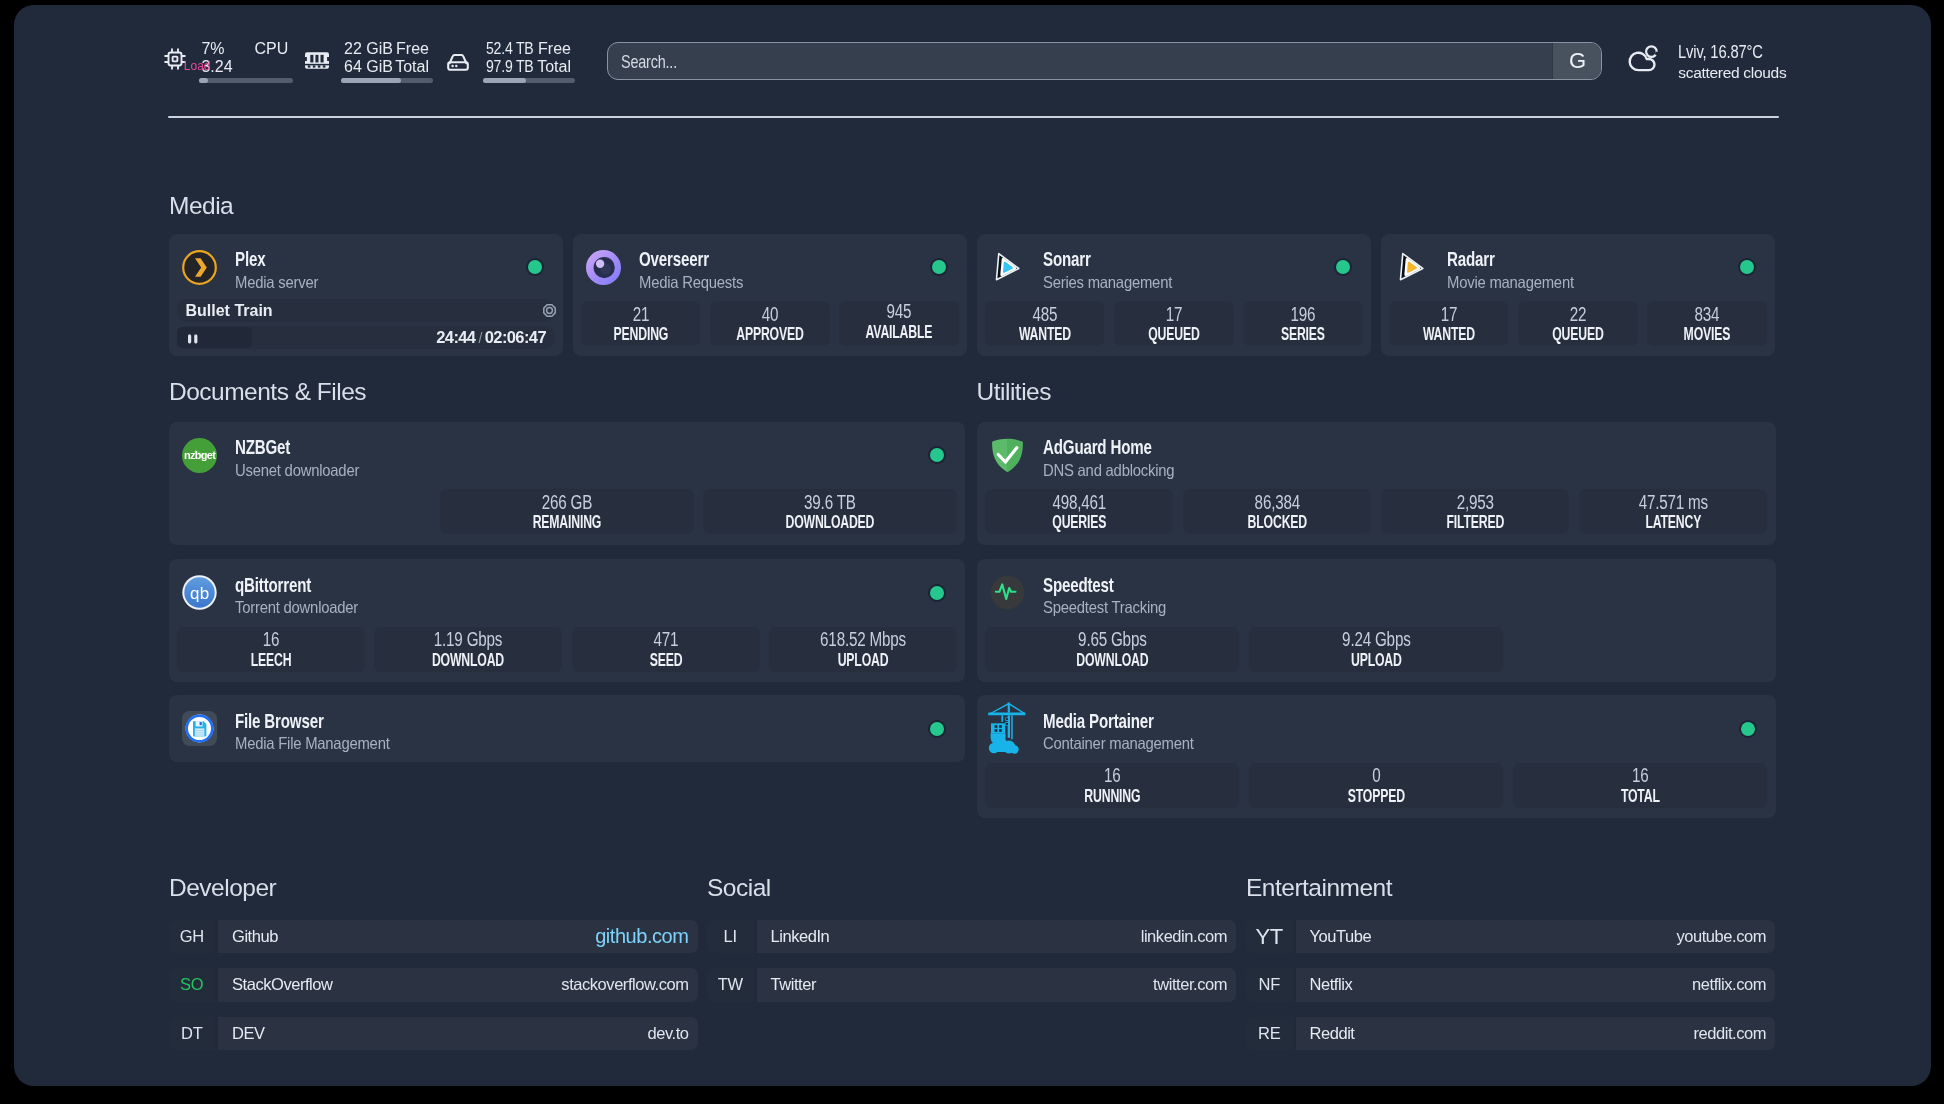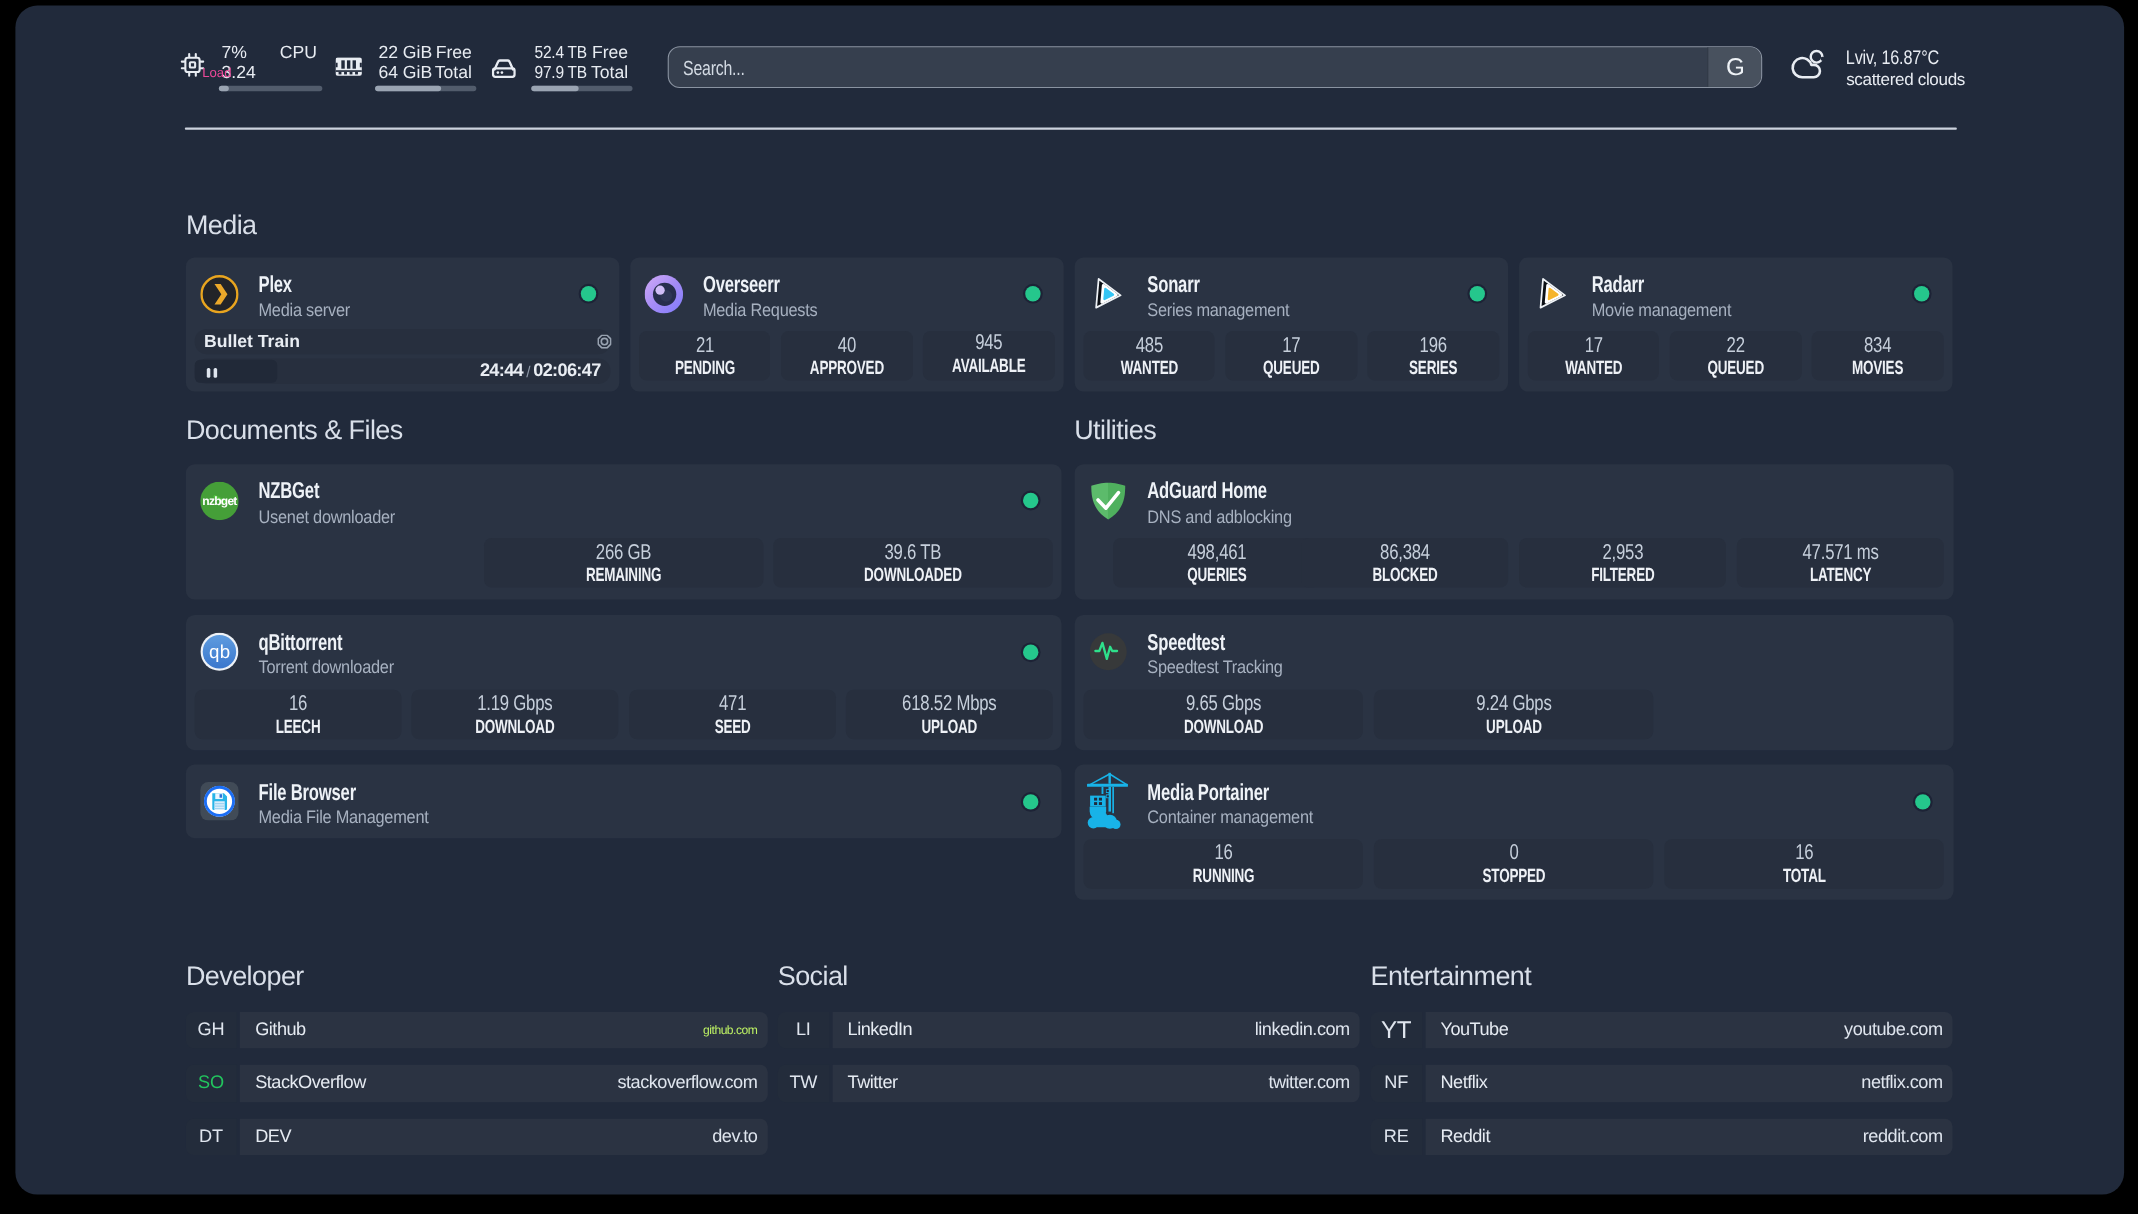--- a/index.html
+++ b/index.html
@@ -240,21 +240,21 @@
           <stop offset="0.5" stop-color="#5cbb6b"></stop>
           <stop offset="0.5" stop-color="#4fb05e"></stop>
           <stop offset="1" stop-color="#4fb05e"></stop>
         </linearGradient>
       </defs>
 <path d="M17.5 0.8c5.5 0 11.6 1.3 15.4 2.9 0 9.5-.8 21.9-15.4 30.5C2.9 25.6 2.1 13.2 2.1 3.7 5.9 2.1 12 0.8 17.5 0.8z" fill="url(#agg)"></path>
 <path d="M8.2 16.5 L15.4 24 L26.8 9.8" stroke="#ffffff" stroke-width="3.2" stroke-linecap="round" stroke-linejoin="round" fill="none"></path>
     </svg>
     <div style="position:absolute;left:1029.0px;top:430.1px;font-size:21px;font-weight:700;color:#eef2f7;line-height:24px;white-space:nowrap;transform:scaleX(0.72);transform-origin:0 0">AdGuard Home</div>
     <div style="position:absolute;left:1029.0px;top:454.6px;font-size:16.5px;font-weight:400;color:#a7b1c0;line-height:20px;white-space:nowrap;transform:scaleX(0.9);transform-origin:0 0">DNS and adblocking</div>
-<div style="position:absolute;left:998px;top:484.1px;width:188.6px;height:45px;background:#272f3e;border-radius:7px;display:flex;flex-direction:column;align-items:flex-end;justify-content:center;text-align:center;overflow:hidden">
+<div style="position:absolute;left:971.0px;top:484.1px;width:188.6px;height:45px;background:#272f3e;border-radius:7px;display:flex;flex-direction:column;align-items:flex-end;justify-content:center;text-align:center;overflow:hidden">
       <div style="width:100%;font-size:19.5px;line-height:21.5px;color:#c6cfdb;font-weight:400;transform:scaleX(0.78)">498,461</div>
       <div style="width:100%;font-size:17.5px;line-height:18.5px;color:#eef1f6;font-weight:700;transform:scaleX(0.70)">QUERIES</div>
     </div>
     <div style="position:absolute;left:1169.1px;top:484.1px;width:188.6px;height:45px;background:#272f3e;border-radius:7px;display:flex;flex-direction:column;align-items:center;justify-content:center;text-align:center;overflow:hidden">
       <div style="width:100%;font-size:19.5px;line-height:21.5px;color:#c6cfdb;font-weight:400;transform:scaleX(0.78)">86,384</div>
       <div style="width:100%;font-size:17.5px;line-height:18.5px;color:#eef1f6;font-weight:700;transform:scaleX(0.70)">BLOCKED</div>
     </div>
     <div style="position:absolute;left:1367.2px;top:484.1px;width:188.6px;height:45px;background:#272f3e;border-radius:7px;display:flex;flex-direction:column;align-items:center;justify-content:center;text-align:center;overflow:hidden">
       <div style="width:100%;font-size:19.5px;line-height:21.5px;color:#c6cfdb;font-weight:400;transform:scaleX(0.78)">2,953</div>
       <div style="width:100%;font-size:17.5px;line-height:18.5px;color:#eef1f6;font-weight:700;transform:scaleX(0.70)">FILTERED</div>
@@ -319,21 +319,21 @@
       <div style="width:100%;font-size:17.5px;line-height:18.5px;color:#eef1f6;font-weight:700;transform:scaleX(0.70)">STOPPED</div>
     </div>
     <div style="position:absolute;left:1499.3px;top:757.9px;width:254.7px;height:45px;background:#272f3e;border-radius:7px;display:flex;flex-direction:column;align-items:center;justify-content:center;text-align:center;overflow:hidden">
       <div style="width:100%;font-size:19.5px;line-height:21.5px;color:#c6cfdb;font-weight:400;transform:scaleX(0.78)">16</div>
       <div style="width:100%;font-size:17.5px;line-height:18.5px;color:#eef1f6;font-weight:700;transform:scaleX(0.70)">TOTAL</div>
     </div>
 <div style="position:absolute;left:155.0px;top:914.8px;width:529px;height:33.5px">
       <div style="position:absolute;left:0;top:0;width:46.5px;height:33.5px;background:#232c3b;border-radius:7px 0 0 7px;display:flex;align-items:center;justify-content:center;font-size:16.5px;color:#dfe5ee">GH</div>
       <div style="position:absolute;left:49.5px;top:0;width:479.5px;height:33.5px;background:#2b3342;border-radius:0 7px 7px 0"></div>
       <div style="position:absolute;left:63.5px;top:0;height:33.5px;display:flex;align-items:center;font-size:16.5px;color:#e6ebf2;letter-spacing:-0.45px">Github</div>
-      <div style="position:absolute;right:9px;top:0;height:33.5px;display:flex;align-items:center;font-size:11px;color:#bef264;letter-spacing:-0.45px">github.com</div>
+      <div style="position:absolute;right:9px;top:0;height:33.5px;display:flex;align-items:center;font-size:20px;color:#7dd3fc;letter-spacing:-0.45px">github.com</div>
     </div>
 <div style="position:absolute;left:155.0px;top:963.2px;width:529px;height:33.5px">
       <div style="position:absolute;left:0;top:0;width:46.5px;height:33.5px;background:#232c3b;border-radius:7px 0 0 7px;display:flex;align-items:center;justify-content:center;font-size:16.5px;color:#22c55e">SO</div>
       <div style="position:absolute;left:49.5px;top:0;width:479.5px;height:33.5px;background:#2b3342;border-radius:0 7px 7px 0"></div>
       <div style="position:absolute;left:63.5px;top:0;height:33.5px;display:flex;align-items:center;font-size:16.5px;color:#e6ebf2;letter-spacing:-0.45px">StackOverflow</div>
       <div style="position:absolute;right:9px;top:0;height:33.5px;display:flex;align-items:center;font-size:16.5px;color:#dfe5ee;letter-spacing:-0.45px">stackoverflow.com</div>
     </div>
 <div style="position:absolute;left:155.0px;top:1011.6px;width:529px;height:33.5px">
       <div style="position:absolute;left:0;top:0;width:46.5px;height:33.5px;background:#232c3b;border-radius:7px 0 0 7px;display:flex;align-items:center;justify-content:center;font-size:16.5px;color:#dfe5ee">DT</div>
       <div style="position:absolute;left:49.5px;top:0;width:479.5px;height:33.5px;background:#2b3342;border-radius:0 7px 7px 0"></div>

